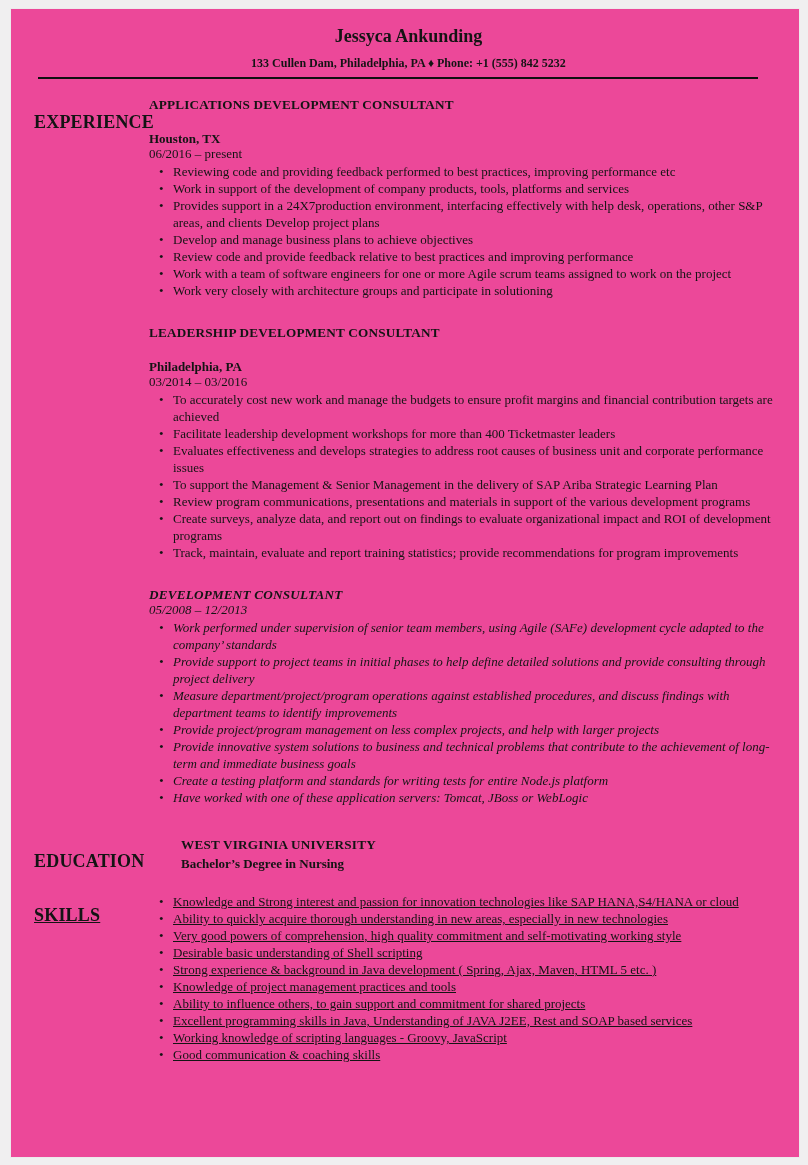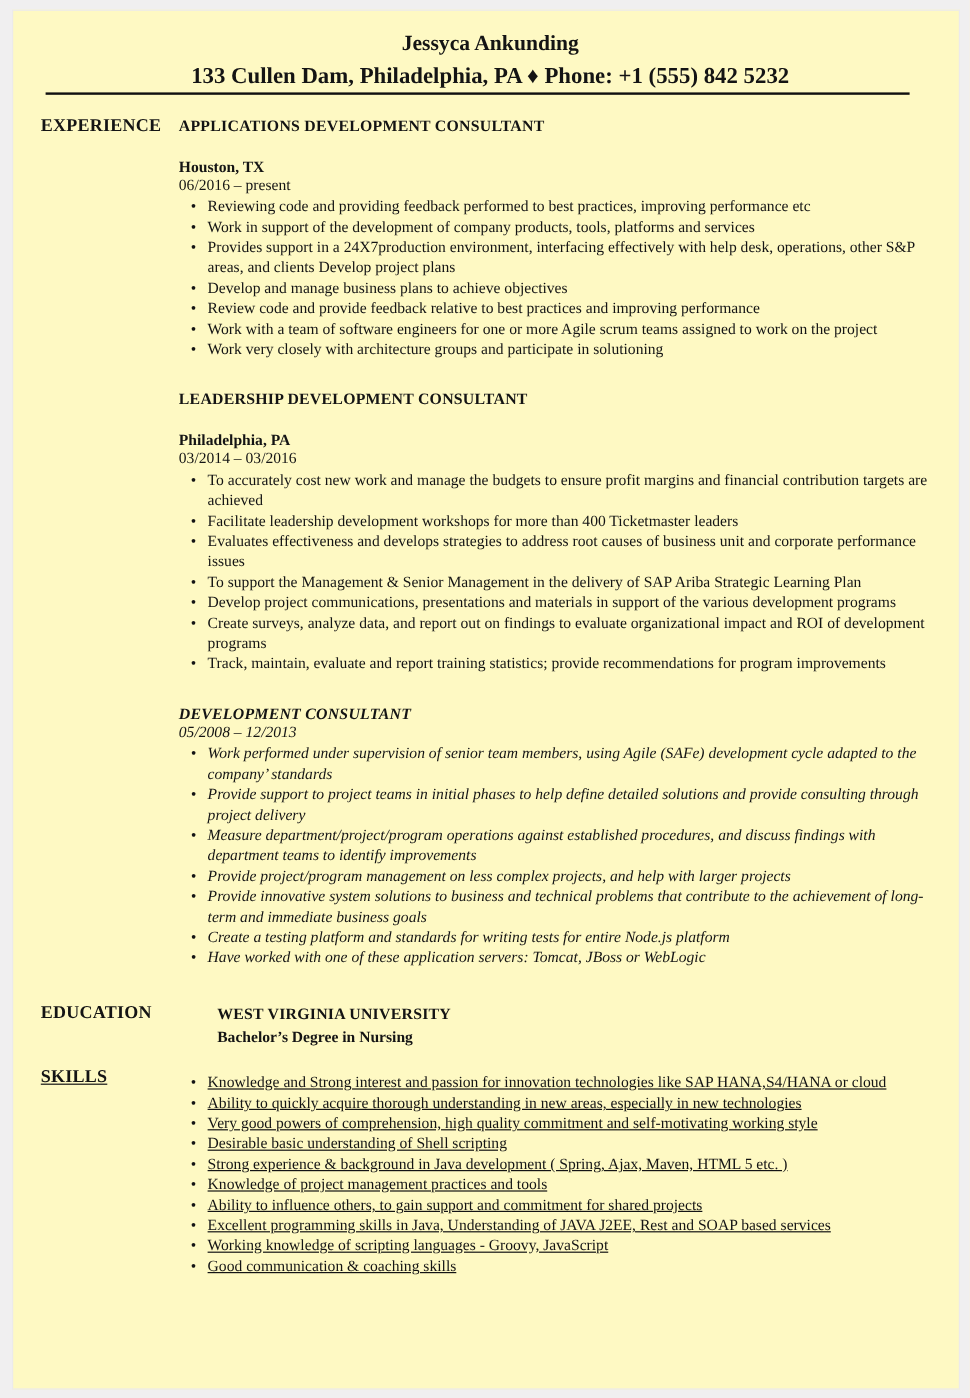--- a/index.html
+++ b/index.html
@@ -8,60 +8,61 @@
     width: 808px; height: 1165px;
     background: #f0eff0;
     font-family: "Liberation Serif", "DejaVu Serif", serif;
     color: #141414;
     overflow: hidden;
   }
   .page {
     position: absolute;
     left: 10px; top: 8px;
     width: 790px; height: 1150px;
-    background: #fef9c3;
+    background: #ec4899;
     border: 1px solid #eceaec;
   }
   .page-inner { padding: 9px 16px 0 23px; }
 
   
   .person-name {
     margin: 8px 0 0;
     text-align: center;
     font-size: 18px;
     line-height: 20px;
     font-weight: bold;
   }
   .contact-line {
     margin-top: 10px;
     text-align: center;
-    font-size: 19px;
+    font-size: 12px;
     line-height: 15px;
     font-weight: bold;
   }
   .header-rule {
     margin: 6px 0 0 4px;
     width: 720px;
     border-top: 2.5px solid #101010;
   }
 
   
   .two-col {
     display: grid;
     grid-template-columns: 115px 1fr;
     align-items: start;
   }
   .sec-experience { margin-top: 19px; }
   .sec-education  { margin-top: 31px; gap: 32px; }
   .sec-skills     { margin-top: 20px; text-decoration: underline; }
   .sec-label {
     font-weight: bold;
-    font-size: 15px;
+    font-size: 18px;
     line-height: 14px;
     letter-spacing: 0.2px;
+    margin-top: 17px;
   }
 
   
   .job { margin: 0 0 27px 0; }
   .job:last-child { margin-bottom: 0; font-style: italic; }
   .job-title {
     margin: 0;
     font-size: 13.2px;
     line-height: 14px;
     font-weight: bold;
@@ -144,21 +145,21 @@
 
         <article class="job">
           <h2 class="job-title">LEADERSHIP DEVELOPMENT CONSULTANT</h2>
           <div class="job-location">Philadelphia, PA</div>
           <div class="job-dates">03/2014 – 03/2016</div>
           <ul class="bullets">
             <li>To accurately cost new work and manage the budgets to ensure profit margins and financial contribution targets are achieved</li>
             <li>Facilitate leadership development workshops for more than 400 Ticketmaster leaders</li>
             <li>Evaluates effectiveness and develops strategies to address root causes of business unit and corporate performance issues</li>
             <li>To support the Management &amp; Senior Management in the delivery of SAP Ariba Strategic Learning Plan</li>
-            <li>Develop project communications, presentations and materials in support of the various development programs</li>
+            <li>Review program communications, presentations and materials in support of the various development programs</li>
             <li>Create surveys, analyze data, and report out on findings to evaluate organizational impact and ROI of development programs</li>
             <li>Track, maintain, evaluate and report training statistics; provide recommendations for program improvements</li>
           </ul>
         </article>
 
         <article class="job">
           <h2 class="job-title">DEVELOPMENT CONSULTANT</h2>
           <div class="job-dates">05/2008 – 12/2013</div>
           <ul class="bullets">
             <li>Work performed under supervision of senior team members, using Agile (SAFe) development cycle adapted to the company’ standards</li>

